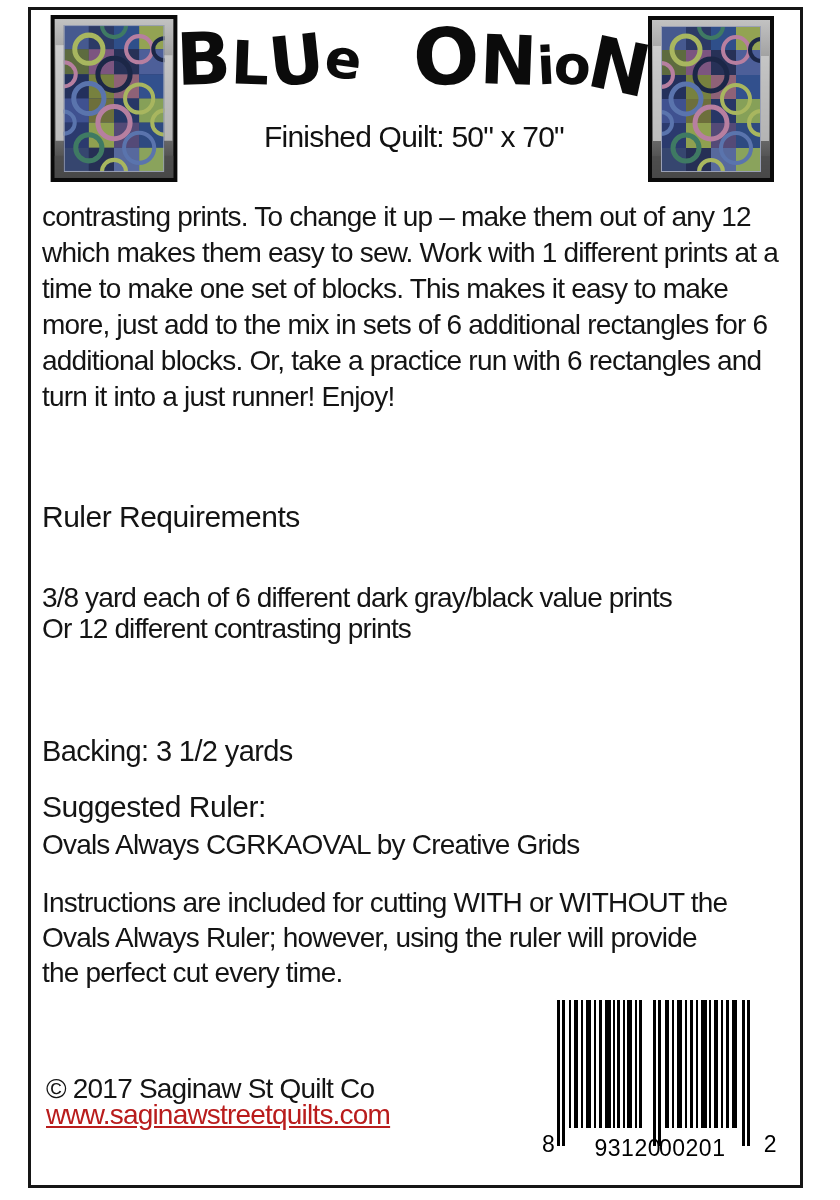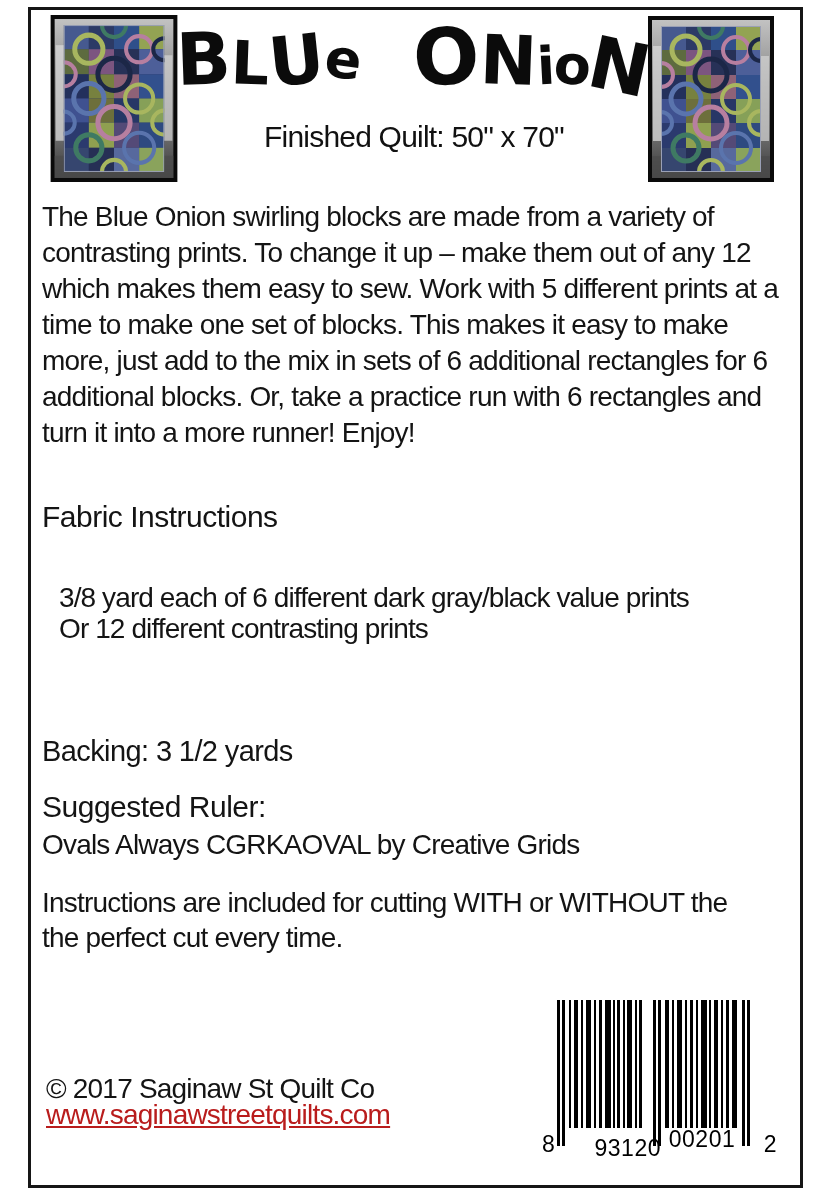--- a/index.html
+++ b/index.html
@@ -25,35 +25,35 @@
   .t-o2{font-size:54px;transform:rotate(5deg);}
   .t-n2{font-size:72px;transform:rotate(12deg) translateY(8px);}
 
   .subtitle{position:absolute;left:28px;top:120px;width:772px;text-align:center;
             font-size:30px;letter-spacing:-0.8px;color:#111;}
 
   .block{position:absolute;left:42px;width:740px;}
   .intro{top:199px;font-size:28px;line-height:36px;letter-spacing:-0.8px;}
   .h-fabric{top:500px;font-size:30px;letter-spacing:-0.5px;}
   .for-blocks{top:550px;font-size:28px;letter-spacing:-0.8px;}
-  .fab-list{top:582px;font-size:28px;line-height:31px;letter-spacing:-0.9px;margin-left:17px;}
+  .fab-list{top:582px;font-size:28px;line-height:31px;letter-spacing:-0.9px;}
   .binding{top:697px;font-size:29px;letter-spacing:-0.6px;}
   .backing{top:735px;font-size:29px;letter-spacing:-0.6px;}
   .h-ruler{top:790px;font-size:30px;letter-spacing:-0.5px;}
   .ruler-line{top:829px;font-size:28px;letter-spacing:-0.8px;}
   .note{top:885px;font-size:28px;line-height:35px;letter-spacing:-0.8px;}
   .footer{top:1076px;left:46px;font-size:28px;line-height:26px;letter-spacing:-0.8px;}
   .footer a{color:#b91c1c;text-decoration:underline;}
 
   .barcode{position:absolute;left:543px;top:998px;width:238px;height:164px;background:#fff;}
   .barcode svg{position:absolute;left:14px;top:2px;}
   .bc-digit{position:absolute;font-size:23px;letter-spacing:0.5px;color:#000;}
   .bc-lead{left:-1px;bottom:4px;}
   .bc-g1{left:32px;bottom:0px;width:86px;text-align:right;}
-  .bc-g2{left:116px;bottom:9px;width:86px;text-align:center;}
+  .bc-g2{left:116px;bottom:0px;width:86px;}
   .bc-check{right:4px;bottom:4px;}
 </style>
 </head>
 <body>
 
 <div class="canvas">
   <div class="page-border"></div>
 
   <svg class="thumb left" viewBox="0 0 126 166" aria-hidden="true">
     <defs>
@@ -178,41 +178,41 @@
     <span class="t-o1">O</span>
     <span class="t-n1">N</span>
     <span class="t-i">i</span>
     <span class="t-o2">o</span>
     <span class="t-n2">N</span>
   </div>
 
   <div class="subtitle">Finished Quilt: 50" x 70"</div>
 
   <div class="block intro">
-    <div>The Blue Onion swirling blocks are made from a variety of</div>
     <div>contrasting prints. To change it up – make them out of any 12</div>
-    <div>which makes them easy to sew. Work with 5 different prints at a</div>
+    <div>which makes them easy to sew. Work with 1 different prints at a</div>
     <div>time to make one set of blocks. This makes it easy to make</div>
     <div>more, just add to the mix in sets of 6 additional rectangles for 6</div>
     <div>additional blocks. Or, take a practice run with 6 rectangles and</div>
-    <div>turn it into a more runner! Enjoy!</div>
-  </div>
-
-  <div class="block h-fabric">Fabric Instructions</div>
+    <div>turn it into a just runner! Enjoy!</div>
+  </div>
+
+  <div class="block h-fabric">Ruler Requirements</div>
   <div class="block fab-list">
     <div>3/8 yard each of 6 different dark gray/black value prints</div>
     <div>Or 12 different contrasting prints</div>
   </div>
   <div class="block backing">Backing: 3 1/2 yards</div>
 
   <div class="block h-ruler">Suggested Ruler:</div>
   <div class="block ruler-line">Ovals Always CGRKAOVAL by Creative Grids</div>
 
   <div class="block note">
     <div>Instructions are included for cutting WITH or WITHOUT the</div>
+    <div>Ovals Always Ruler; however, using the ruler will provide</div>
     <div>the perfect cut every time.</div>
   </div>
 
   <div class="block footer">
     <div>© 2017 Saginaw St Quilt Co</div>
     <div><a href="#">www.saginawstreetquilts.com</a></div>
   </div>
 
   <div class="barcode">
     <svg width="200" height="148" viewBox="0 0 200 148" aria-hidden="true">

